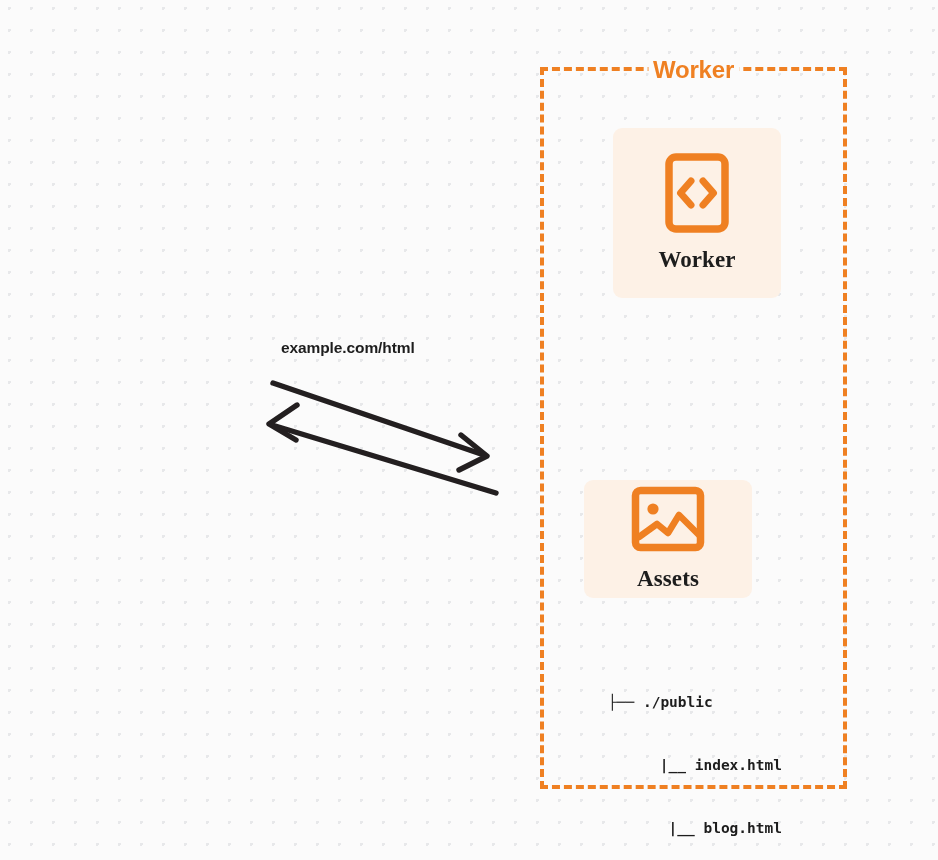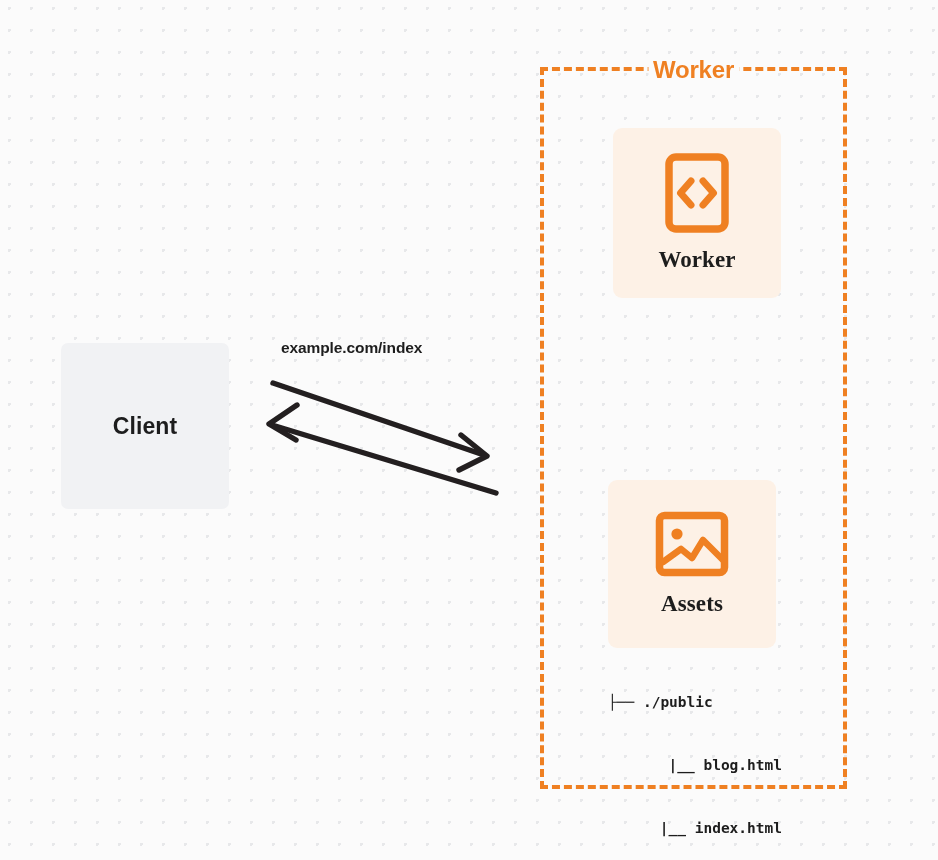--- a/index.html
+++ b/index.html
@@ -95,21 +95,21 @@
     width: 168px;
     height: 170px;
     background: #fdf1e6;
     border-radius: 9px;
     display: flex;
     flex-direction: column;
     align-items: center;
     justify-content: center;
   }
   #worker-node { left: 613px; top: 128px; }
-  #assets-node { left: 608px; top: 480px; height: 168px; }
+  #assets-node { left: 584px; top: 480px; height: 118px; }
 
   .service-box .node-label {
     font-size: 23px;
     font-weight: 700;
     color: #1d1d1d;
     margin-top: 14px;
     letter-spacing: 0.1px;
     font-family: Liberation Serif, serif;
   }
   .service-icon {
@@ -137,38 +137,35 @@
   }
   #asset-file-tree .tree-row.root {
     text-align: left;
   }
 </style>
 </head>
 <body>
 
 <div id="canvas">
 
-  <div id="client-node">
-    <span class="node-label">Client</span>
-  </div>
 
   <svg id="arrows-layer" viewBox="0 0 938 860" width="938" height="860" xmlns="http://www.w3.org/2000/svg">
 
     <g>
       <line x1="273" y1="383" x2="484" y2="455" stroke="#231f20" stroke-width="5.4" stroke-linecap="round"></line>
       <polyline points="461,435 487,456 459,470" fill="none" stroke="#231f20" stroke-width="5.4" stroke-linecap="round" stroke-linejoin="round"></polyline>
     </g>
 
     <g>
       <line x1="496" y1="493" x2="272" y2="425" stroke="#231f20" stroke-width="5.4" stroke-linecap="round"></line>
       <polyline points="297,405 269,424 296,440" fill="none" stroke="#231f20" stroke-width="5.4" stroke-linecap="round" stroke-linejoin="round"></polyline>
     </g>
   </svg>
 
-  <div id="request-label">example.com/index</div>
+  <div id="request-label">example.com/html</div>
 
   <div id="project-container">
     <div id="project-title">Worker</div>
   </div>
 
   <div id="worker-node" class="service-box">
     <span class="service-icon">
       <svg width="64" height="80" viewBox="0 0 64 80" xmlns="http://www.w3.org/2000/svg">
         <rect x="4" y="4" width="56" height="72" rx="7" ry="7" fill="none" stroke="#ef8022" stroke-width="7.5"></rect>
         <polyline points="26,28 15.5,40 26,52" fill="none" stroke="#ef8022" stroke-width="7" stroke-linecap="round" stroke-linejoin="round"></polyline>
@@ -184,18 +181,18 @@
         <rect x="4.5" y="4.5" width="65" height="57" rx="5" ry="5" fill="none" stroke="#ef8022" stroke-width="7.5"></rect>
         <circle cx="22" cy="23" r="5.6" fill="#ef8022"></circle>
         <polyline points="8,51 26,38 37,47 48,29 69,50" fill="none" stroke="#ef8022" stroke-width="6.6" stroke-linecap="round" stroke-linejoin="round"></polyline>
       </svg>
     </span>
     <span class="node-label">Assets</span>
   </div>
 
   <div id="asset-file-tree">
     <span class="tree-row root"><span>├── ./public</span></span>
+    <span class="tree-row"><span>|__ index.html</span></span>
     <span class="tree-row"><span>|__ blog.html</span></span>
-    <span class="tree-row"><span>|__ index.html</span></span>
     
   </div>
 
 </div>
 
 </body></html>

